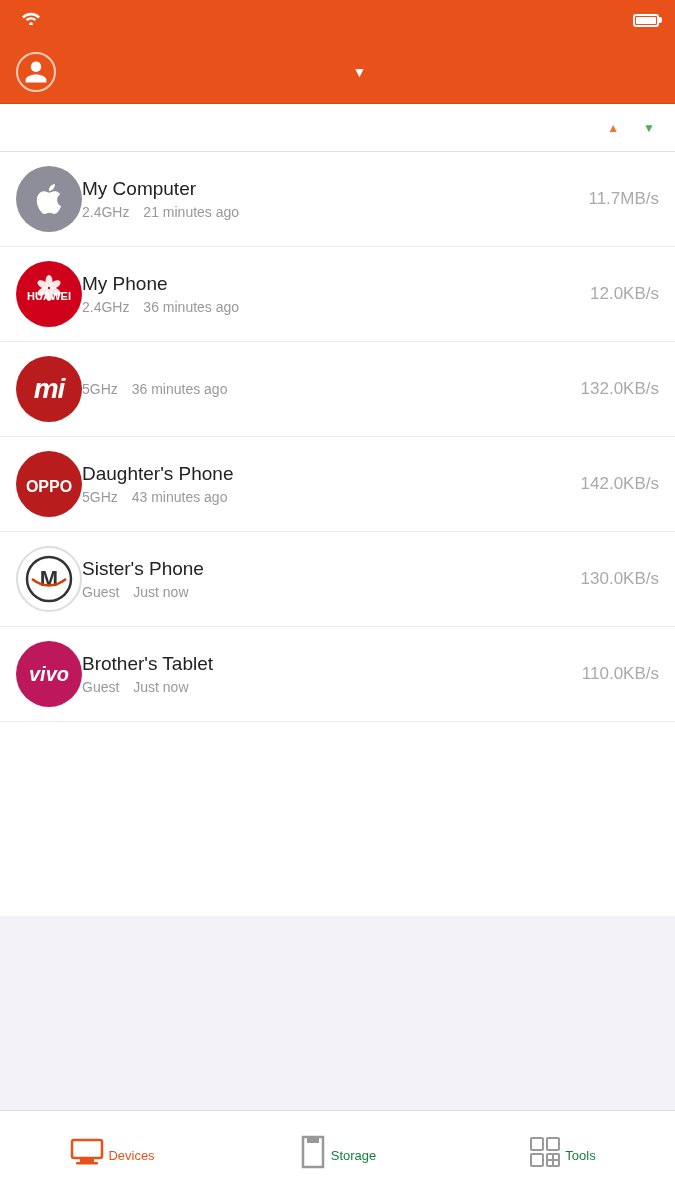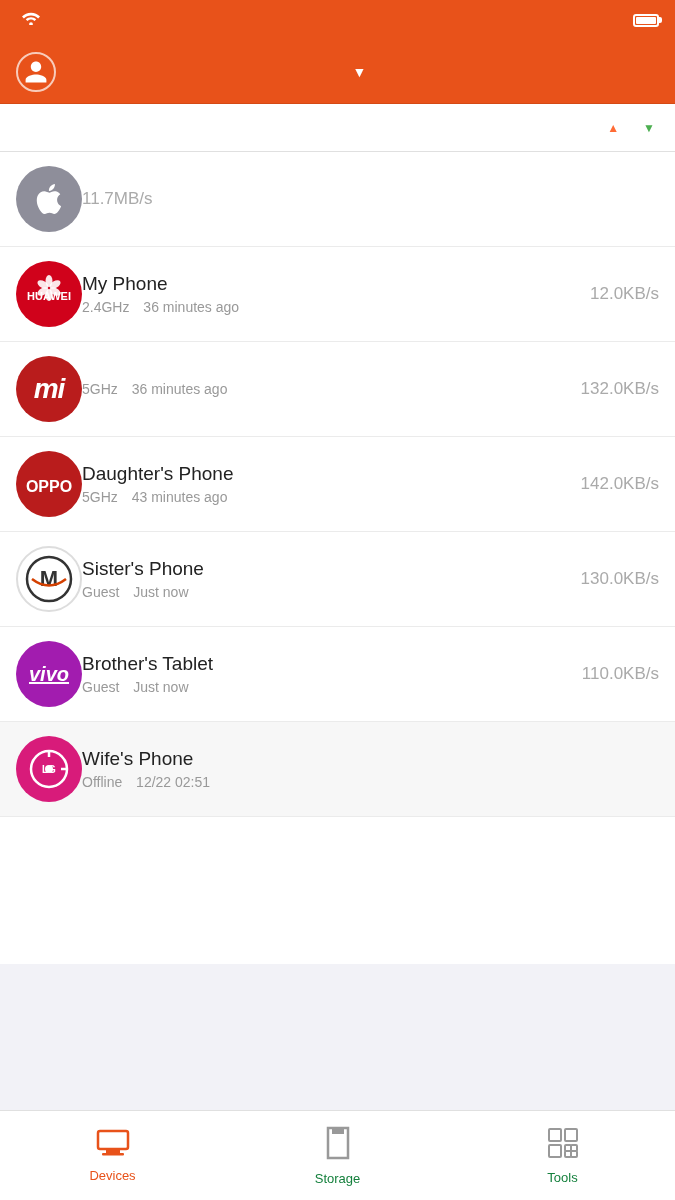--- a/index.html
+++ b/index.html
@@ -131,45 +131,45 @@
     
     .icon-motorola {
       background: white;
       width: 66px; height: 66px; border-radius: 50%;
       display: flex; align-items: center; justify-content: center;
       border: 2px solid #ddd;
     }
 
     
     .icon-vivo {
-      background: #a21caf;
-      width: 66px; height: 66px; border-radius: 50%;
-      display: flex; align-items: center; justify-content: center;
-      color: white; font-size: 20px; font-weight: 600; font-style: italic; text-decoration: underline;
+      background: #be185d;
+      width: 66px; height: 66px; border-radius: 50%;
+      display: flex; align-items: center; justify-content: center;
+      color: white; font-size: 20px; font-weight: 600; font-style: italic;
     }
 
     
     .icon-lg {
       background: #d81b7a;
       width: 66px; height: 66px; border-radius: 50%;
       display: flex; align-items: center; justify-content: center;
     }
 
     
     .bottom-nav {
       height: 90px;
       background: white;
       border-top: 1px solid #e0e0e0;
       display: flex;
       align-items: center;
     }
     .nav-item {
       flex: 1;
       display: flex;
-      flex-direction: column;
+      flex-direction: row;
       align-items: center;
       justify-content: center;
       gap: 4px;
       cursor: pointer;
       padding: 10px 12px;
     }
     .nav-item.active .nav-label { color: #e8521a; }
     .nav-item .nav-label { font-size: 13px; color: #15803d; }
     .nav-item.active .nav-icon { color: #e8521a; }
     .nav-item .nav-icon { color: #999; font-size: 28px; }
@@ -227,20 +227,27 @@
     </div>
   </div>
 </div>
 
 <div class="device-list" id="device-list">
 <div class="device-item">
     <div class="icon-apple">
       <svg viewBox="0 0 24 24" width="34" height="34" fill="white">
         <path d="M18.71 19.5c-.83 1.24-1.71 2.45-3.05 2.47-1.34.03-1.77-.79-3.29-.79-1.53 0-2 .77-3.27.82-1.31.05-2.3-1.32-3.14-2.53C4.25 17 2.94 12.45 4.7 9.39c.87-1.52 2.43-2.48 4.12-2.51 1.28-.02 2.5.87 3.29.87.78 0 2.26-1.07 3.8-.91.65.03 2.47.26 3.64 1.98-.09.06-2.17 1.28-2.15 3.81.03 3.02 2.65 4.03 2.68 4.04-.03.07-.42 1.44-1.38 2.83M13 3.5c.73-.83 1.94-1.46 2.94-1.5.13 1.17-.34 2.35-1.04 3.19-.69.85-1.83 1.51-2.95 1.42-.15-1.15.41-2.35 1.05-3.11z"></path>
       </svg>
+    </div>
+    <div class="device-info">
+      <div class="device-name">My Computer</div>
+      <div class="device-meta">
+        <span>2.4GHz</span>
+        <span>21 minutes ago</span>
+      </div>
     </div>
     <span class="device-speed">11.7MB/s</span>
   </div>
     <div class="device-item">
     <div class="icon-huawei">
       <svg width="44" height="44" viewBox="0 0 44 44" fill="none">
         <text x="50%" y="58%" text-anchor="middle" dominant-baseline="middle" font-size="11" font-weight="700" fill="white" font-family="Arial">HUAWEI</text>
         <g transform="translate(22,16)">
           <ellipse cx="0" cy="-7" rx="3.5" ry="6" fill="white" opacity="0.9" transform="rotate(0)"></ellipse>
           <ellipse cx="0" cy="-7" rx="3.5" ry="6" fill="white" opacity="0.9" transform="rotate(60)"></ellipse>
@@ -310,39 +317,20 @@
     </div>
     <div class="device-info">
       <div class="device-name">Brother's Tablet</div>
       <div class="device-meta">
         <span>Guest</span>
         <span>Just now</span>
       </div>
     </div>
     <span class="device-speed">110.0KB/s</span>
   </div>
-    <div class="device-item offline">
-    <div class="icon-lg">
-      <svg width="54" height="54" viewBox="0 0 54 54">
-        <circle cx="27" cy="27" r="18" fill="none" stroke="white" stroke-width="2.5"></circle>
-        <circle cx="27" cy="27" r="4" fill="white"></circle>
-        <line x1="27" y1="9" x2="27" y2="15" stroke="white" stroke-width="2.5"></line>
-        <line x1="45" y1="27" x2="39" y2="27" stroke="white" stroke-width="2.5"></line>
-        <text x="20" y="31" font-size="10" font-weight="700" fill="white" font-family="Arial">LG</text>
-      </svg>
-    </div>
-    <div class="device-info">
-      <div class="device-name">Wife's Phone</div>
-      <div class="device-meta">
-        <span>Offline</span>
-        <span>12/22 02:51</span>
-      </div>
-    </div>
-
-  </div>
   </div>
 
 <div class="spacer"></div>
 
 <div class="bottom-nav" id="bottom-nav">
 <div class="nav-item active">
     <div class="nav-icon"><svg width="34" height="28" viewBox="0 0 34 28" fill="currentColor">
       <rect x="2" y="2" width="30" height="18" rx="2" fill="none" stroke="currentColor" stroke-width="2.5"></rect>
       <rect x="10" y="20" width="14" height="4" fill="currentColor"></rect>
       <rect x="6" y="24" width="22" height="2.5" rx="1" fill="currentColor"></rect>

